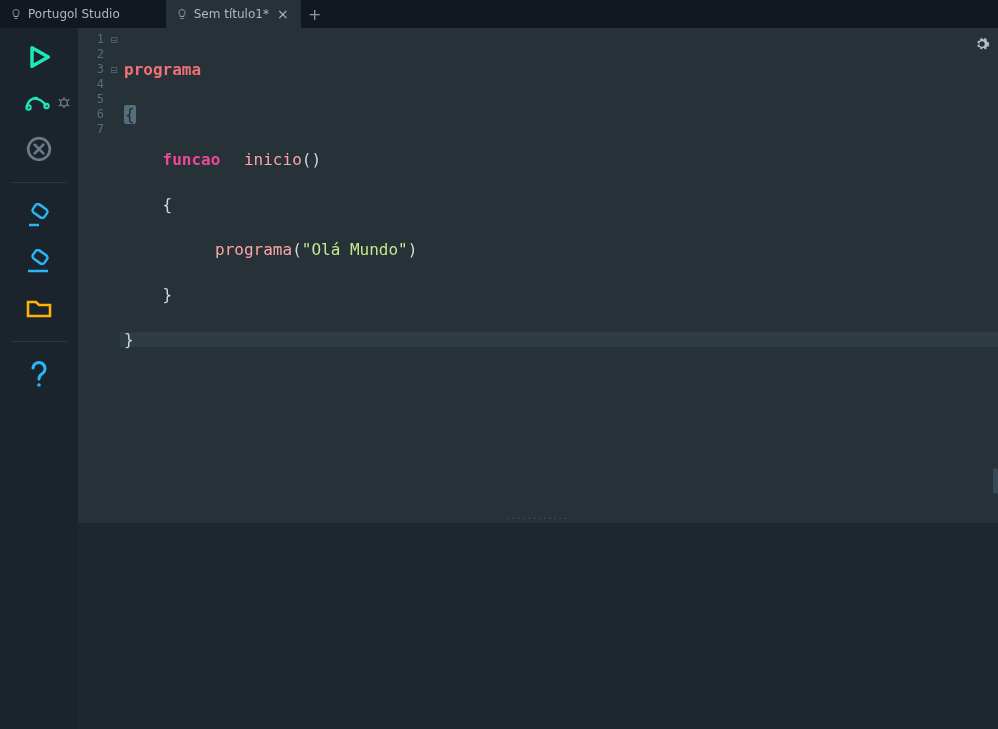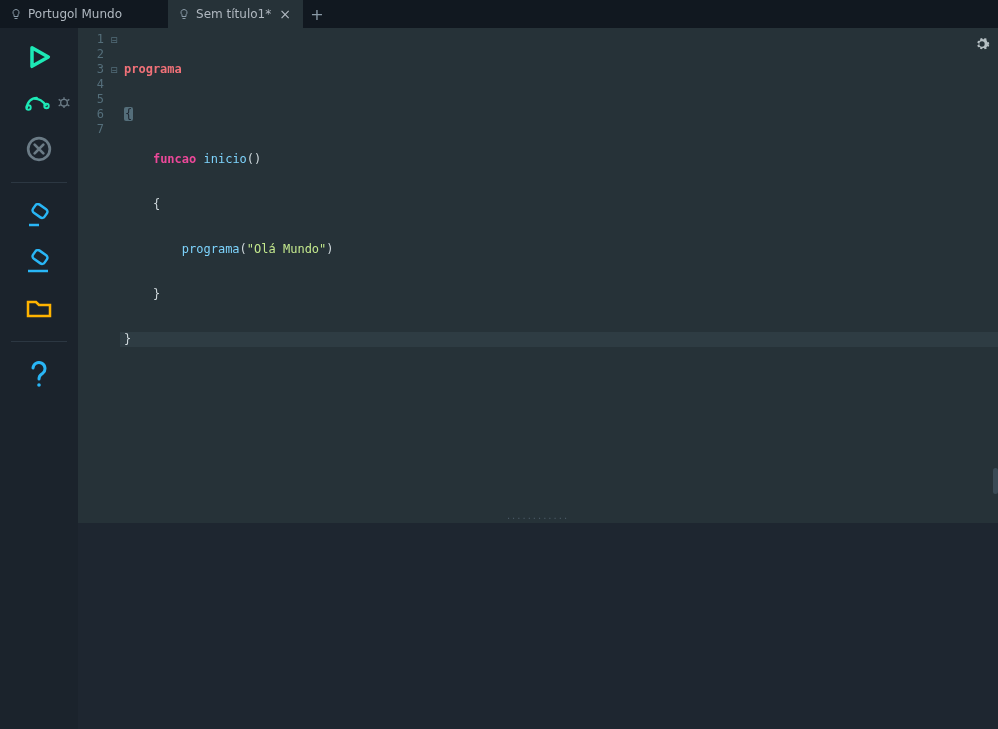--- a/index.html
+++ b/index.html
@@ -24,47 +24,47 @@
   .tool svg { display:block; }
   .bug-mini { position:absolute; width:20px; height:20px; display:flex; align-items:center; justify-content:center; cursor:pointer;}
 
   
   .editor-area { position:relative; background:#263238; display:flex; }
   .gutter { width:30px; background:#263238; text-align:right; font-family: "DejaVu Sans Mono", Consolas, monospace; font-size:12px; color:#546e7a; padding-top:4px; }
   .gutter .ln { height:15px; line-height:15px; padding-right:4px; position:relative;}
   .fold-col { width:12px; background:#263238; padding-top:4px; }
   .fold-col .fc { height:15px; display:flex; align-items:center; justify-content:center; color:#546e7a; font-size:9px;}
   .fold-col .fc.box { font-size:9px; }
-  .code { flex:1; font-family:"DejaVu Sans Mono", Consolas, monospace; font-size:12px; line-height:15px; padding-top:4px; white-space:pre; position:relative;}
+  .code { flex:1; font-family:"DejaVu Sans Mono", Consolas, monospace; font-size:16px; line-height:15px; padding-top:4px; white-space:pre; position:relative;}
   .code .line { height:15px; padding-left:4px; }
   .code .line.hl { background:#2e3c43; }
   .kw-red { color:#f07178; font-weight:bold; }
   .kw-orange { color:#ec4899; font-weight:bold; }
-  .fn { color:#7dd3fc; }
+  .fn { color:#fca5a5;margin-left:14px; }
   .paren { color:#cfd8dc; }
   .brace { color:#cfd8dc; }
   .str { color:#c3e88d; }
   .caret-brace { background:#546e7a; color:#1e2630; border-radius:2px; padding:0 1px;}
   .gear { position:absolute; top:8px; right:8px; cursor:pointer; }
   .gear svg, .gear2 svg { width:16px; height:16px; display:block; }
   .scrollbar-right { position:absolute; top:0; right:0; bottom:0; width:5px; background:transparent;}
   .scrollbar-right .thumb { position:absolute; top:440px; right:0; width:5px; height:26px; background:#3a4a55; border-radius:3px;}
   .splitter-dots { position:absolute; left:50%; transform:translateX(-50%); bottom:2px; color:#4b5a66; font-size:10px; letter-spacing:2px;}
 </style>
 </head>
 <body>
 
 <div class="tabbar">
   <div class="tab home">
     <span class="lamp-icon">
       <svg viewBox="0 0 24 24">
           <path fill="none" stroke="#8a9aa7" stroke-width="2" d="M9 21h6M10 17h4M12 3a6 6 0 00-4 10.5V17h8v-3.5A6 6 0 0012 3z"></path>
         </svg>
     </span>
-    <span>Portugol Mundo</span>
+    <span>Portugol Studio</span>
   </div>
   <div class="tab active">
     <span class="lamp-icon">
       <svg viewBox="0 0 24 24">
           <path fill="none" stroke="#8a9aa7" stroke-width="2" d="M9 21h6M10 17h4M12 3a6 6 0 00-4 10.5V17h8v-3.5A6 6 0 0012 3z"></path>
         </svg>
     </span>
     <span>Sem título1*</span>
     <span class="close">×</span>
   </div>

